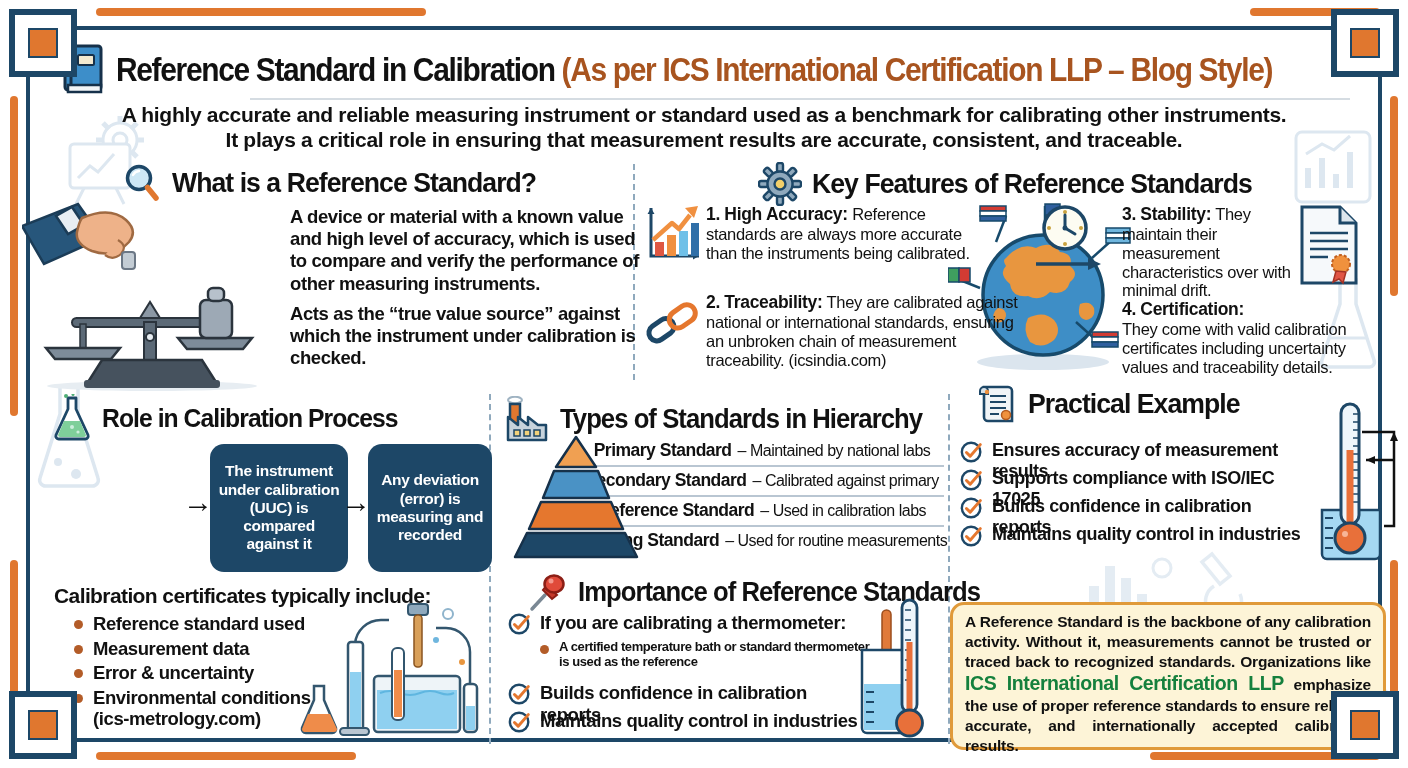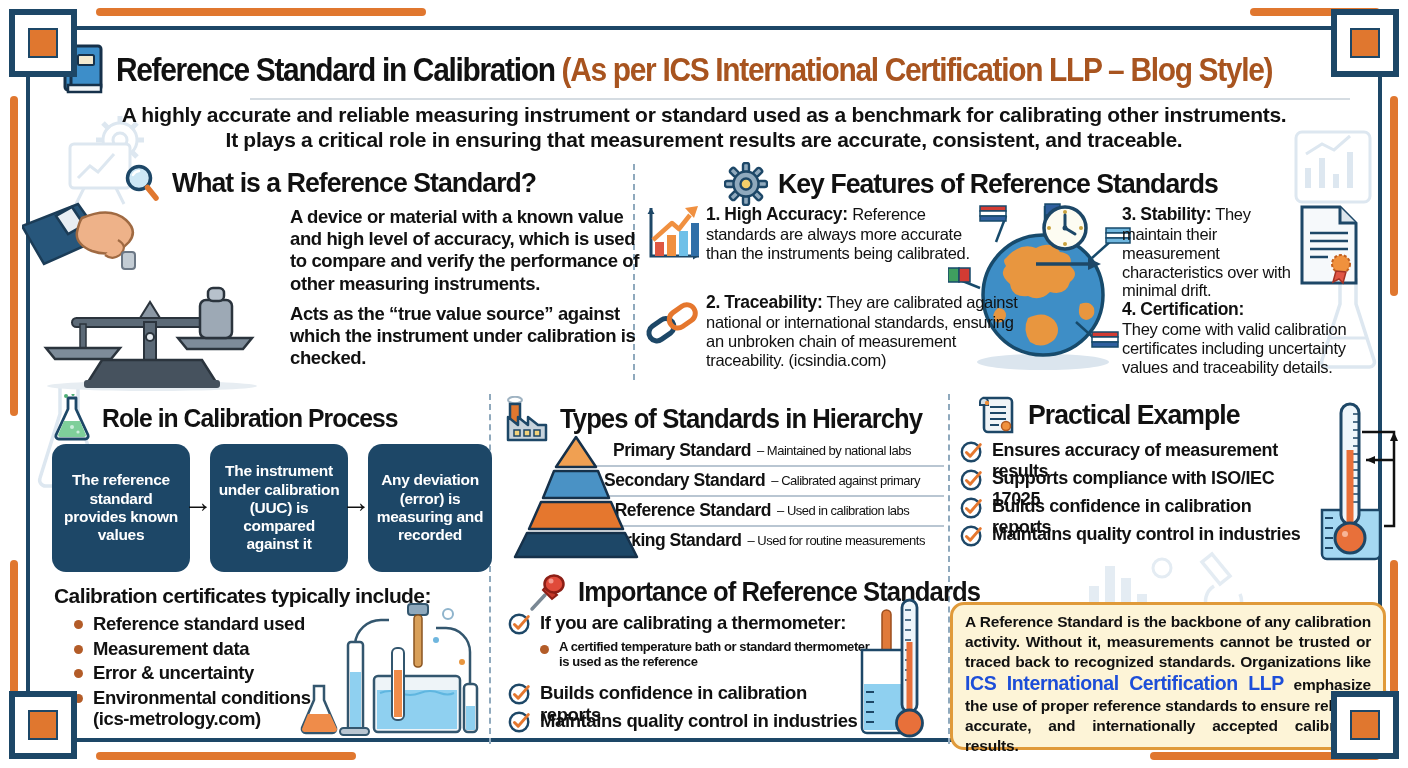--- a/index.html
+++ b/index.html
@@ -34,27 +34,27 @@
   .blist{display:flex;flex-direction:column;gap:4px;}
   .brow{display:flex;gap:10px;align-items:flex-start;font-weight:bold;font-size:18.5px;
         letter-spacing:-0.4px;line-height:1.12;}
   .dot{flex:0 0 auto;width:9px;height:9px;border-radius:50%;background:#b35c28;margin-top:6px;}
   .chk-row{display:flex;gap:8px;align-items:flex-start;font-weight:bold;letter-spacing:-0.4px;}
   .chk{flex:0 0 auto;}
   
   .lvl{position:absolute;display:flex;justify-content:center;align-items:center;gap:6px;
        letter-spacing:-0.5px;white-space:nowrap;}
   .lvl b{font-size:17.5px;}
-  .lvl span{font-size:13px;text-align:center;}
+  .lvl span{font-size:16px;text-align:center;}
   .lvl.sep{border-bottom:2px solid #b9c6d2;}
   
   .cbox{position:absolute;background:#fdf4d7;border:3px solid #e09a3a;border-radius:14px;
         padding:7px 12px;font-weight:bold;font-size:15.5px;line-height:1.28;
         letter-spacing:-0.2px;text-align:justify;}
-  .cbox .hl{color:#1d4ed8;font-size:19.5px;letter-spacing:-0.4px;}
+  .cbox .hl{color:#15803d;font-size:19.5px;letter-spacing:-0.4px;}
   .deco{position:absolute;z-index:0;}
   .z1{z-index:1;}
 </style>
 </head>
 <body>
 
 <div id="canvas">
 
   <svg class="deco" style="left:88px;top:108px" width="64" height="64" viewBox="0 0 64 64">
     <circle cx="32" cy="32" r="17" fill="none" stroke="#dde7f0" stroke-width="3"></circle>
@@ -160,21 +160,21 @@
     <rect x="186" y="96" width="16" height="13" rx="5" fill="#b7c1cb" stroke="#2b343d" stroke-width="2.5"></rect>
     <path d="M80 168 h100 l14 22 H66 Z" fill="#46525e" stroke="#2b343d" stroke-width="2.5"></path>
     <rect x="62" y="188" width="136" height="8" rx="3" fill="#46525e"></rect>
   </svg>
 
   <div class="abs para z1" style="left:290px;top:206px;width:360px">A device or material with a known value and high level of accuracy, which is used to compare and verify the performance of other measuring instruments.</div>
   <div class="abs para z1" style="left:290px;top:303px;width:360px">Acts as the “true value source” against which the instrument under calibration is checked.</div>
 
   <div class="divv" style="left:633px;top:164px;height:216px"></div>
 
-  <div class="abs hrow z1" style="left:724px;top:162px">
+  <div class="abs hrow z1" style="left:758px;top:162px">
     <svg width="44" height="44" viewBox="0 0 44 44">
       <g stroke="#1d4767" stroke-width="2.4" fill="#8fa9bd">
         <rect x="19" y="1" width="6" height="9" rx="2" transform="rotate(0 22 22)"></rect>
         <rect x="19" y="1" width="6" height="9" rx="2" transform="rotate(45 22 22)"></rect>
         <rect x="19" y="1" width="6" height="9" rx="2" transform="rotate(90 22 22)"></rect>
         <rect x="19" y="1" width="6" height="9" rx="2" transform="rotate(135 22 22)"></rect>
         <rect x="19" y="1" width="6" height="9" rx="2" transform="rotate(180 22 22)"></rect>
         <rect x="19" y="1" width="6" height="9" rx="2" transform="rotate(225 22 22)"></rect>
         <rect x="19" y="1" width="6" height="9" rx="2" transform="rotate(270 22 22)"></rect>
         <rect x="19" y="1" width="6" height="9" rx="2" transform="rotate(315 22 22)"></rect>
@@ -288,23 +288,20 @@
       <path d="M16 4 h8 v11 l12 26 a3 3 0 0 1-3 4 H7 a3 3 0 0 1-3-4 L16 15 Z" fill="#fff" stroke="#1d4767" stroke-width="2.8" stroke-linejoin="round"></path>
       <path d="M12 27 h16 l6 14 a2 2 0 0 1-2 2 H8 a2 2 0 0 1-2-2 Z" fill="#7fcf9a"></path>
       <circle cx="14" cy="2" r="2" fill="#4fae77"></circle>
         <circle cx="21" cy="0.5" r="1.5" fill="#4fae77"></circle>
       <circle cx="20" cy="33" r="2" fill="#cdeedd"></circle>
         <circle cx="26" cy="38" r="1.6" fill="#cdeedd"></circle>
     </svg>
     <div class="h2">Role in Calibration Process</div>
   </div>
 
-  <div class="rbox" style="left:52px;top:444px;width:126px;height:116px">
-    <span>The reference standard provides known values</span>
-  </div>
   <div class="rarrow" style="left:183px;top:485px">→</div>
   <div class="rbox" style="left:210px;top:444px;width:126px;height:116px">
     <span>The instrument under calibration (UUC) is compared against it</span>
   </div>
   <div class="rarrow" style="left:341px;top:485px">→</div>
   <div class="rbox" style="left:368px;top:444px;width:112px;height:116px">
     <span>Any deviation (error) is measuring and recorded</span>
   </div>
 
   <div class="abs z1" style="left:54px;top:584px;font-weight:bold;font-size:21px;letter-spacing:-0.6px">Calibration certificates typically include:</div>
@@ -426,21 +423,21 @@
     <path d="M27 76 l7.5 11 7.5-11 Z" fill="#b0663a"></path>
     <path d="M10 58 H62 V136 a5 5 0 0 1-5 5 H15 a5 5 0 0 1-5-5 Z" fill="#fff" stroke="#1d4767" stroke-width="2.5"></path>
     <rect x="12" y="92" width="48" height="46" fill="#8fd0f0"></rect>
     <path d="M14 100 h8 M14 110 h8 M14 120 h8 M14 130 h8" stroke="#1d4767" stroke-width="1.8"></path>
     <rect x="50" y="8" width="15" height="112" rx="7.5" fill="#eef6fb" stroke="#1d4767" stroke-width="2.8"></rect>
     <path d="M53 18h6 M53 28h6 M53 38h6 M53 48h6 M53 58h6 M53 68h6 M53 78h6 M53 88h6" stroke="#1d4767" stroke-width="1.5"></path>
     <rect x="54.5" y="50" width="6" height="70" fill="#e8703a"></rect>
     <circle cx="57.5" cy="131" r="13" fill="#e8703a" stroke="#1d4767" stroke-width="2.8"></circle>
   </svg>
 
-  <div class="abs hrow z1" style="left:972px;top:392px">
+  <div class="abs hrow z1" style="left:972px;top:381px">
     <svg width="46" height="46" viewBox="0 0 46 46">
       <path d="M12 6 h24 a4 4 0 0 1 4 4 v30 H16 a4 4 0 0 1-4-4 Z" fill="#f0f4f7" stroke="#1d4767" stroke-width="2.6"></path>
       <path d="M12 6 a4 4 0 0 0-4 4 v3 h8 v-3 a4 4 0 0 0-4-4" fill="#d7e1e8" stroke="#1d4767" stroke-width="2"></path>
       <path d="M18 15 h16 M18 21 h16 M18 27 h16 M18 33 h9" stroke="#1d4767" stroke-width="2.2"></path>
       <circle cx="34" cy="34" r="4.5" fill="#f0913d" stroke="#b35a1f" stroke-width="1.5"></circle>
       <circle cx="15" cy="11" r="2.2" fill="#f0913d"></circle>
     </svg>
     <div class="h2" style="font-size:28px">Practical Example</div>
   </div>
   <div class="abs chk-row z1" style="left:960px;top:440px;width:345px;font-size:18px">

